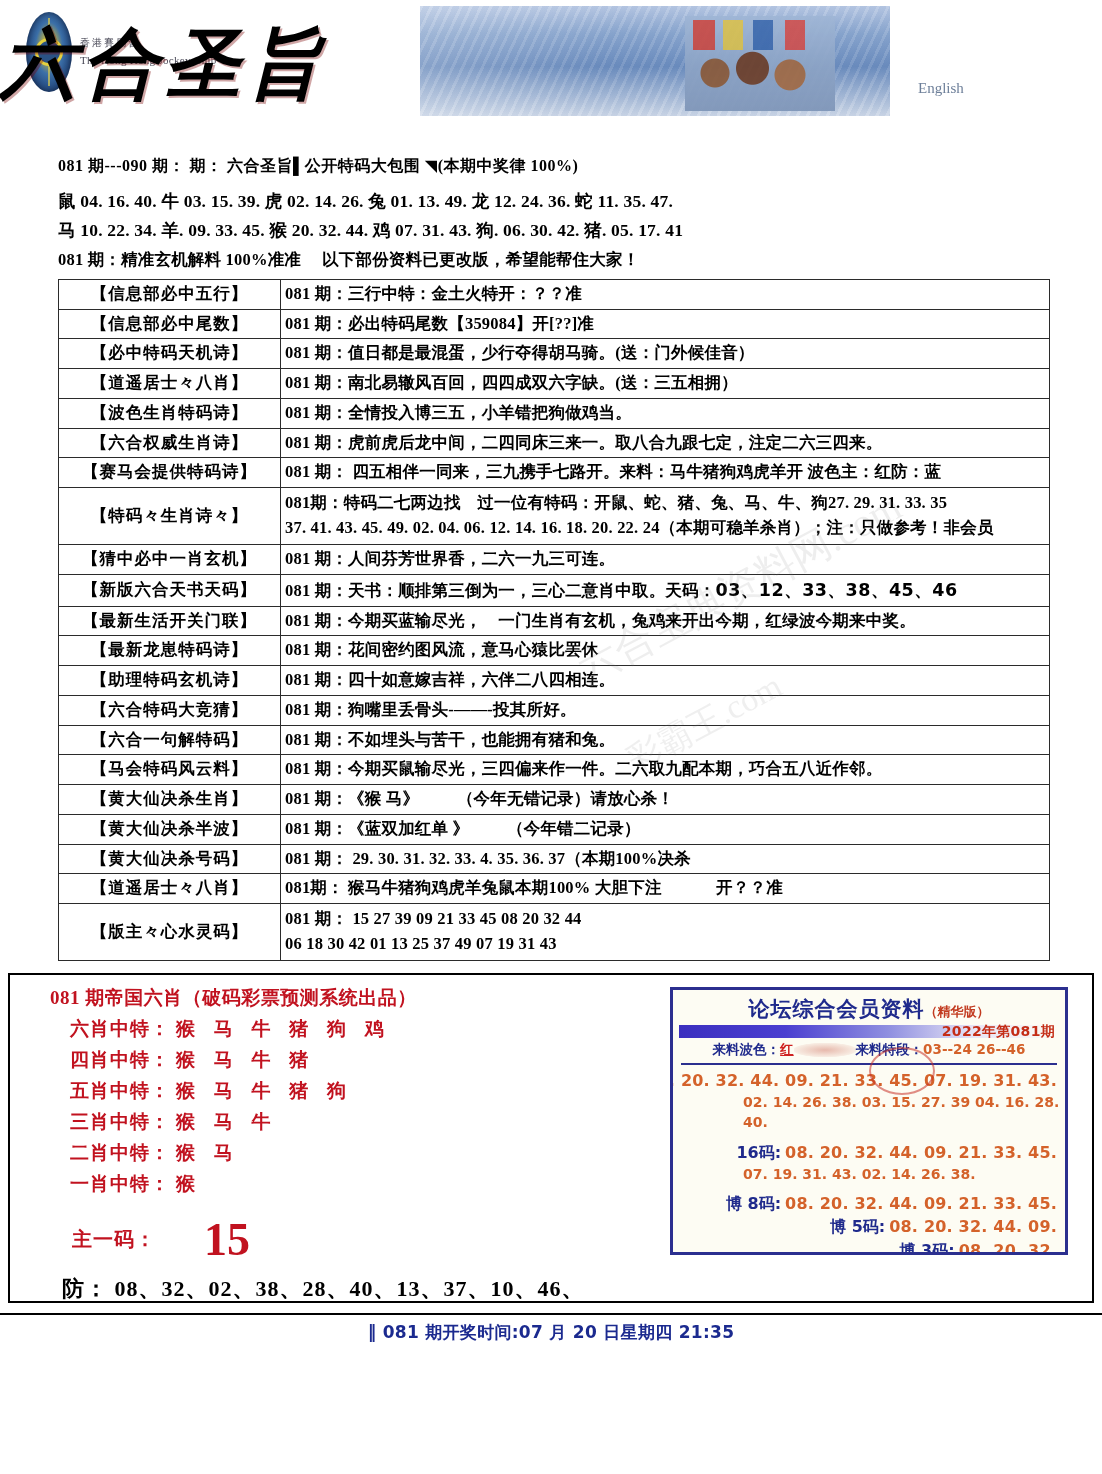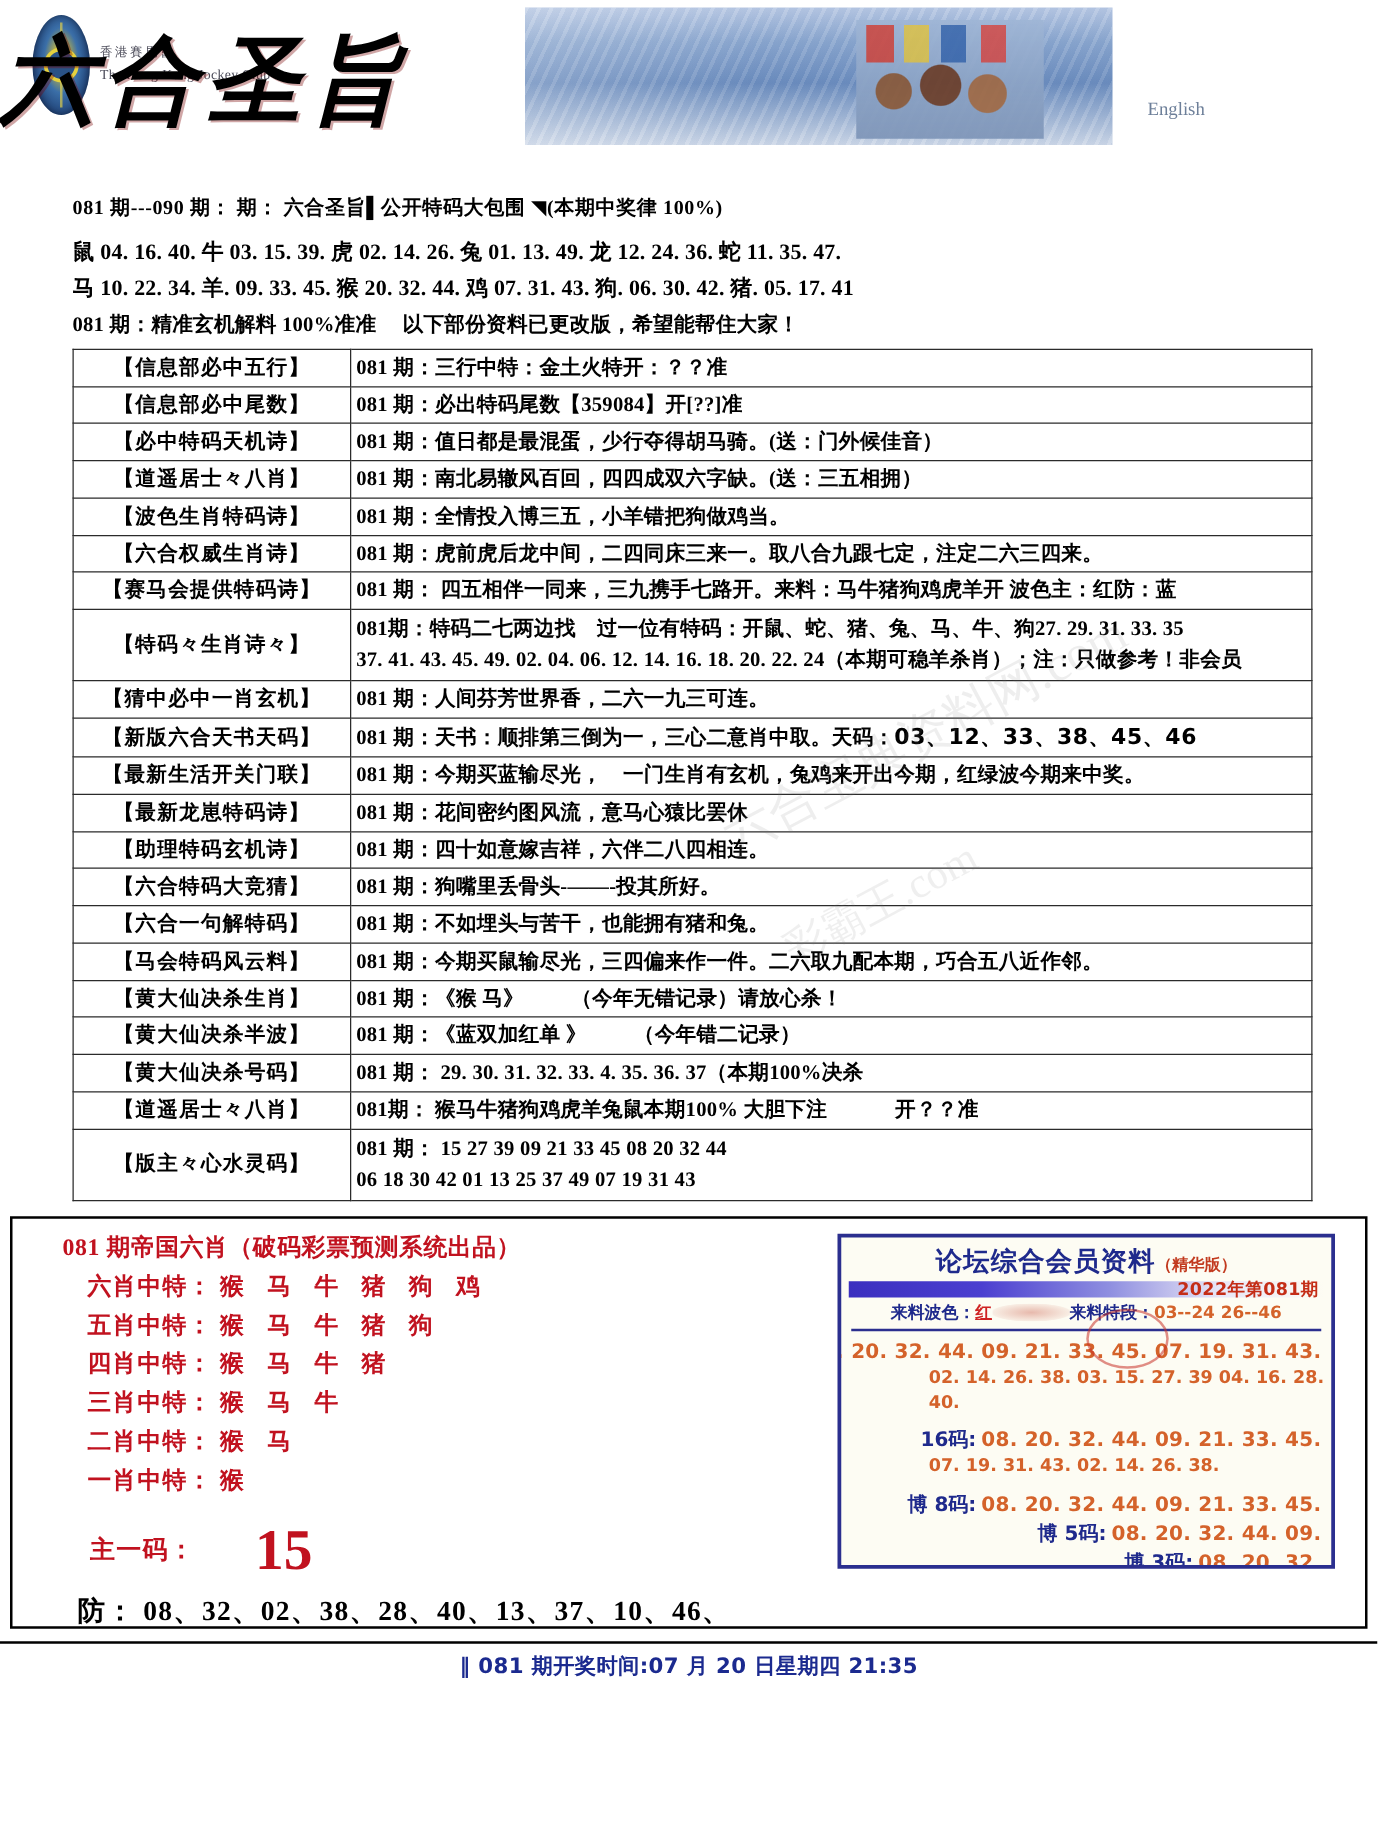--- a/index.html
+++ b/index.html
@@ -511,24 +511,24 @@
 
 <div class="bottom-panel">
 
   <div class="left-pred">
     <div class="pred-title">081 期帝国六肖（破码彩票预测系统出品）</div>
 
     <div class="pred-row">
       <span>六肖中特：</span><span class="animals">猴 马 牛 猪 狗 鸡</span>
     </div>
     <div class="pred-row">
+      <span>四肖中特：</span><span class="animals">猴 马 牛 猪</span>
+    </div>
+    <div class="pred-row">
       <span>五肖中特：</span><span class="animals">猴 马 牛 猪 狗</span>
-    </div>
-    <div class="pred-row">
-      <span>四肖中特：</span><span class="animals">猴 马 牛 猪</span>
     </div>
     <div class="pred-row">
       <span>三肖中特：</span><span class="animals">猴 马 牛</span>
     </div>
     <div class="pred-row">
       <span>二肖中特：</span><span class="animals">猴 马</span>
     </div>
     <div class="pred-row">
       <span>一肖中特：</span><span class="animals">猴</span>
     </div>

